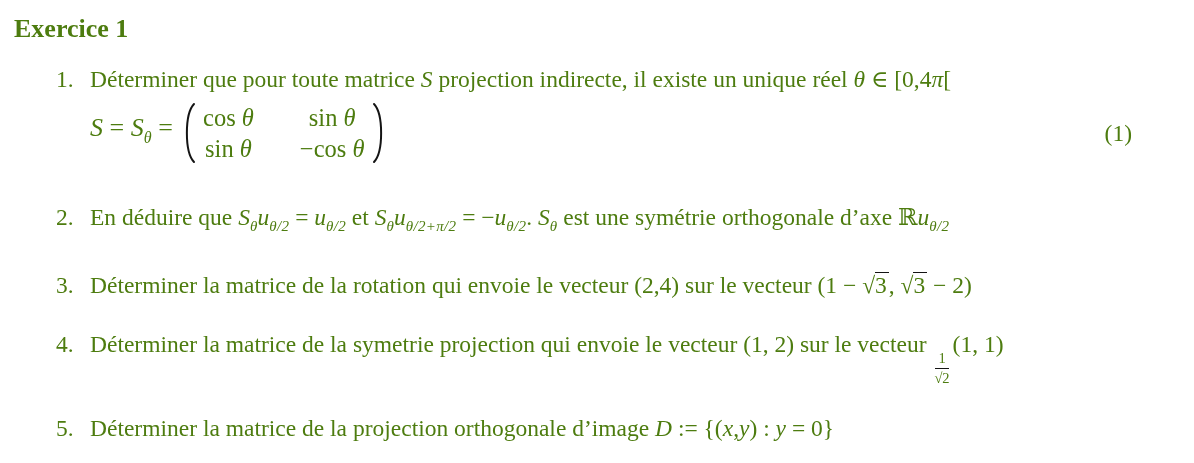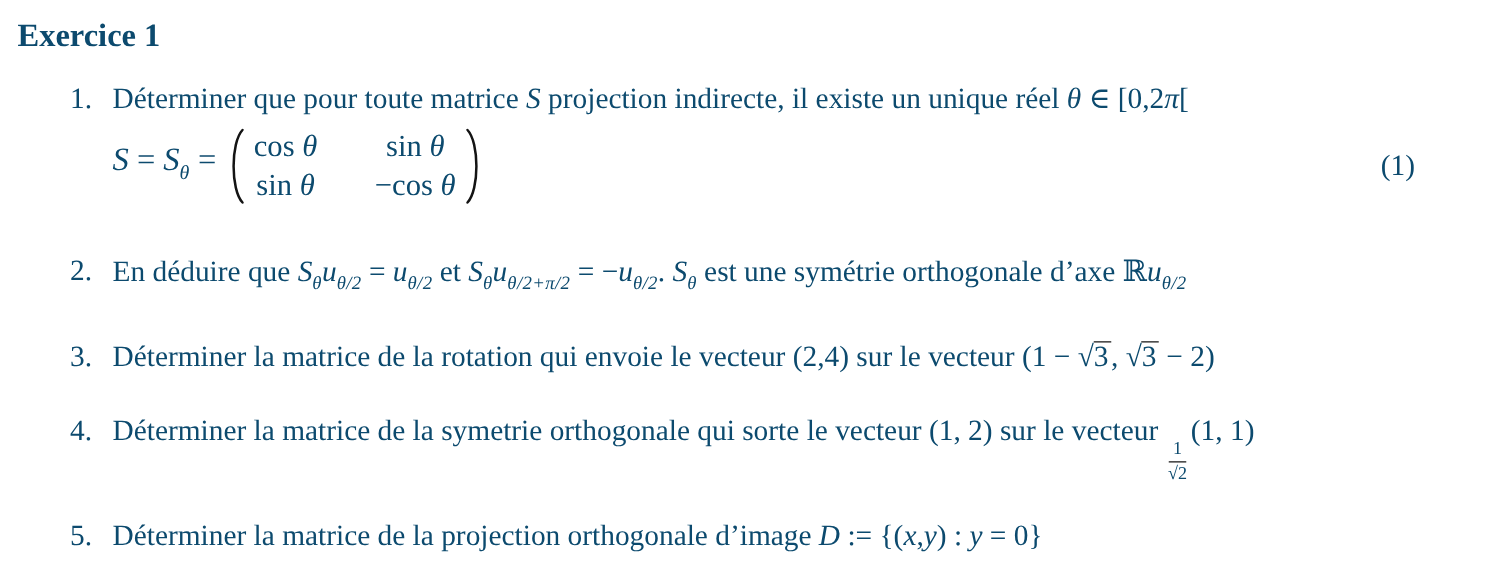--- a/index.html
+++ b/index.html
@@ -6,21 +6,21 @@
   body {
     width: 1194px; height: 463px;
     background: #ffffff;
     overflow: hidden;
   }
   .page {
     box-sizing: border-box;
     width: 1194px; height: 463px;
     padding: 12px 46px 0 14px;
     font-family: "Liberation Serif", "DejaVu Serif", serif;
-    color: #0c4a6e;
+    color: #4d7c0f;
   }
   .title {
     margin: 0;
     font-size: 26px;
     font-weight: 700;
     line-height: 34px;
   }
   .items { margin: 16px 0 0 0; padding: 0; list-style: none; }
   .item {
     display: flex;
@@ -96,21 +96,21 @@
 <body>
 
 <div class="page">
   <h1 class="title">Exercice 1</h1>
 
   <ol class="items">
 
     <li class="item">
       <span class="num">1.</span>
       <div class="body">
-        <div><span class="seg-r">Déterminer que pour toute matrice </span><span class="seg-i">S</span><span class="seg-r"> projection indirecte, il existe un unique réel </span><span class="seg-i">θ</span><span class="seg-r"> ∈ [0,2</span><span class="seg-i">π</span><span class="seg-r">[</span></div>
+        <div><span class="seg-r">Déterminer que pour toute matrice </span><span class="seg-i">S</span><span class="seg-r"> projection indirecte, il existe un unique réel </span><span class="seg-i">θ</span><span class="seg-r"> ∈ [0,4</span><span class="seg-i">π</span><span class="seg-r">[</span></div>
 
         <div class="equation">
           <span class="eq-lhs"><span class="seg-i">S</span><span class="seg-r"> = </span><span class="seg-i">S</span><span class="seg-sub">θ</span><span class="seg-r"> = </span></span>
           <span>
             <svg class="paren-svg" width="15" height="62" viewBox="0 0 15 62">
               <path d="M13 2 C 3.5 12, 3.5 50, 13 60" stroke="#141414" stroke-width="2" fill="none" stroke-linecap="round"></path>
             </svg>
           </span>
           <span class="matrix">
             <span class="cell"><span class="seg-r">cos </span><span class="seg-i">θ</span></span>
@@ -138,21 +138,21 @@
     <li class="item">
       <span class="num">3.</span>
       <div class="body">
         <div><span class="seg-r">Déterminer la matrice de la rotation qui envoie le vecteur </span><span class="seg-r">(2,4)</span><span class="seg-r"> sur le vecteur </span><span class="seg-r">(1 − </span><span class="sqrt"><span class="radical">√</span><span class="vinc">3</span></span><span class="seg-r">, </span><span class="sqrt"><span class="radical">√</span><span class="vinc">3</span></span><span class="seg-r"> − 2)</span></div>
       </div>
     </li>
 
     <li class="item">
       <span class="num">4.</span>
       <div class="body">
-        <div><span class="seg-r">Déterminer la matrice de la symetrie orthogonale qui sorte le vecteur </span><span class="seg-r">(1, 2)</span><span class="seg-r"> sur le vecteur </span><span class="frac">
+        <div><span class="seg-r">Déterminer la matrice de la symetrie projection qui envoie le vecteur </span><span class="seg-r">(1, 2)</span><span class="seg-r"> sur le vecteur </span><span class="frac">
               <span class="fn">1</span>
               <span class="fd">√2</span>
             </span><span class="seg-r">(1, 1)</span></div>
       </div>
     </li>
 
     <li class="item">
       <span class="num">5.</span>
       <div class="body">
         <div><span class="seg-r">Déterminer la matrice de la projection orthogonale d’image </span><span class="seg-i">D</span><span class="seg-r"> := {(</span><span class="seg-i">x</span><span class="seg-r">,</span><span class="seg-i">y</span><span class="seg-r">) : </span><span class="seg-i">y</span><span class="seg-r"> = 0}</span></div>

